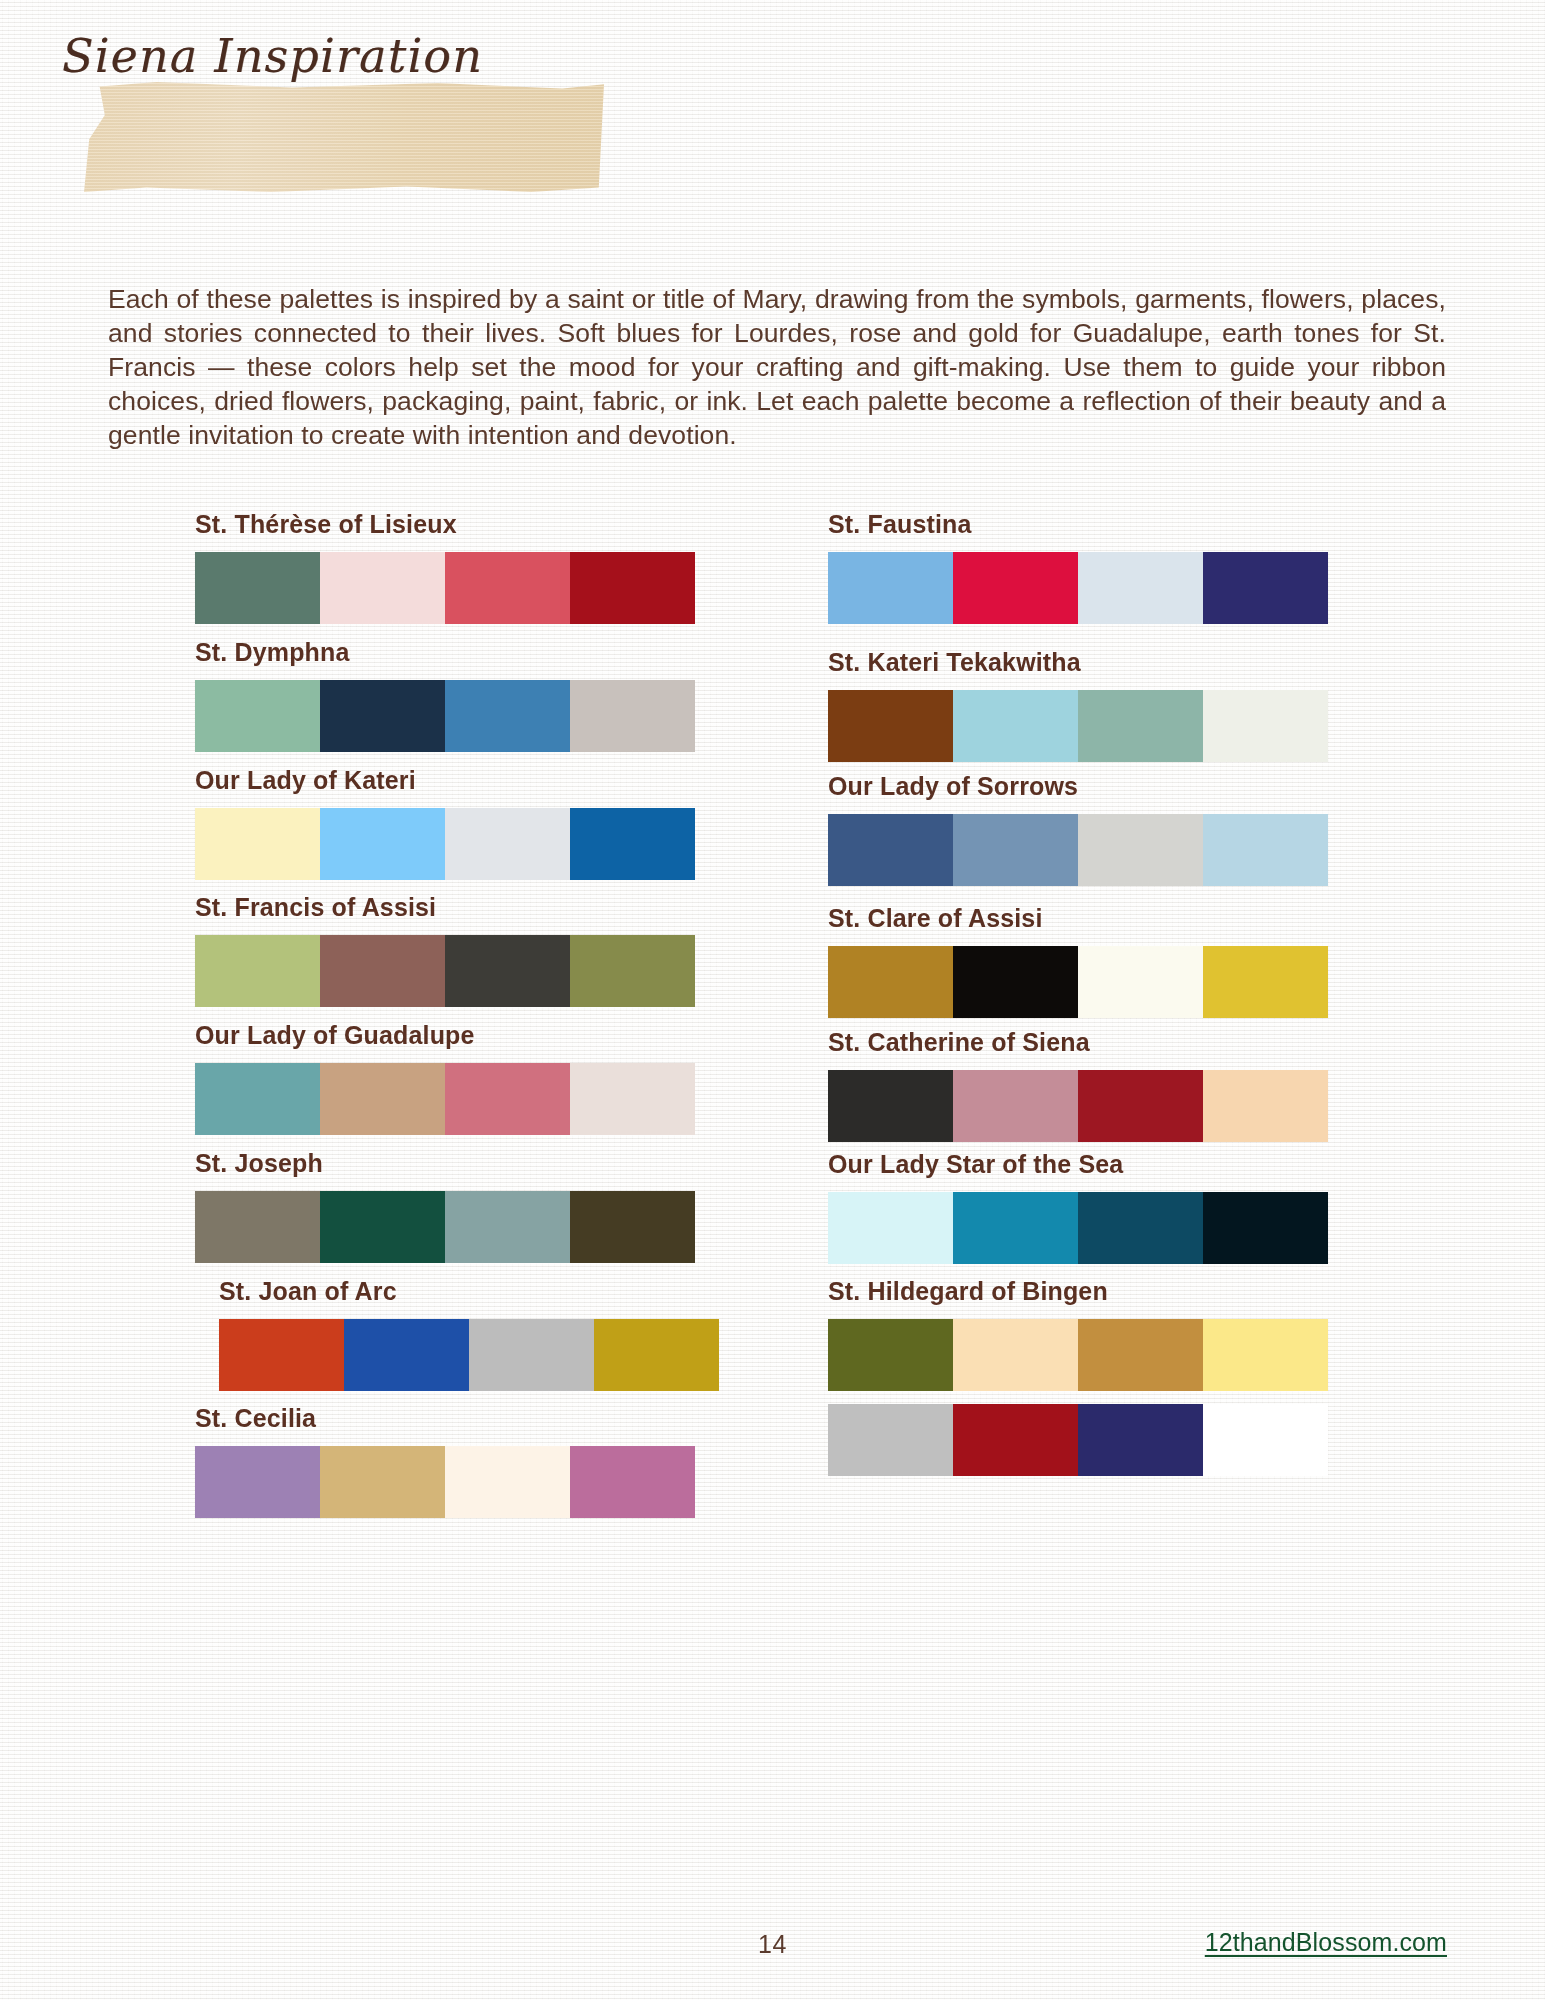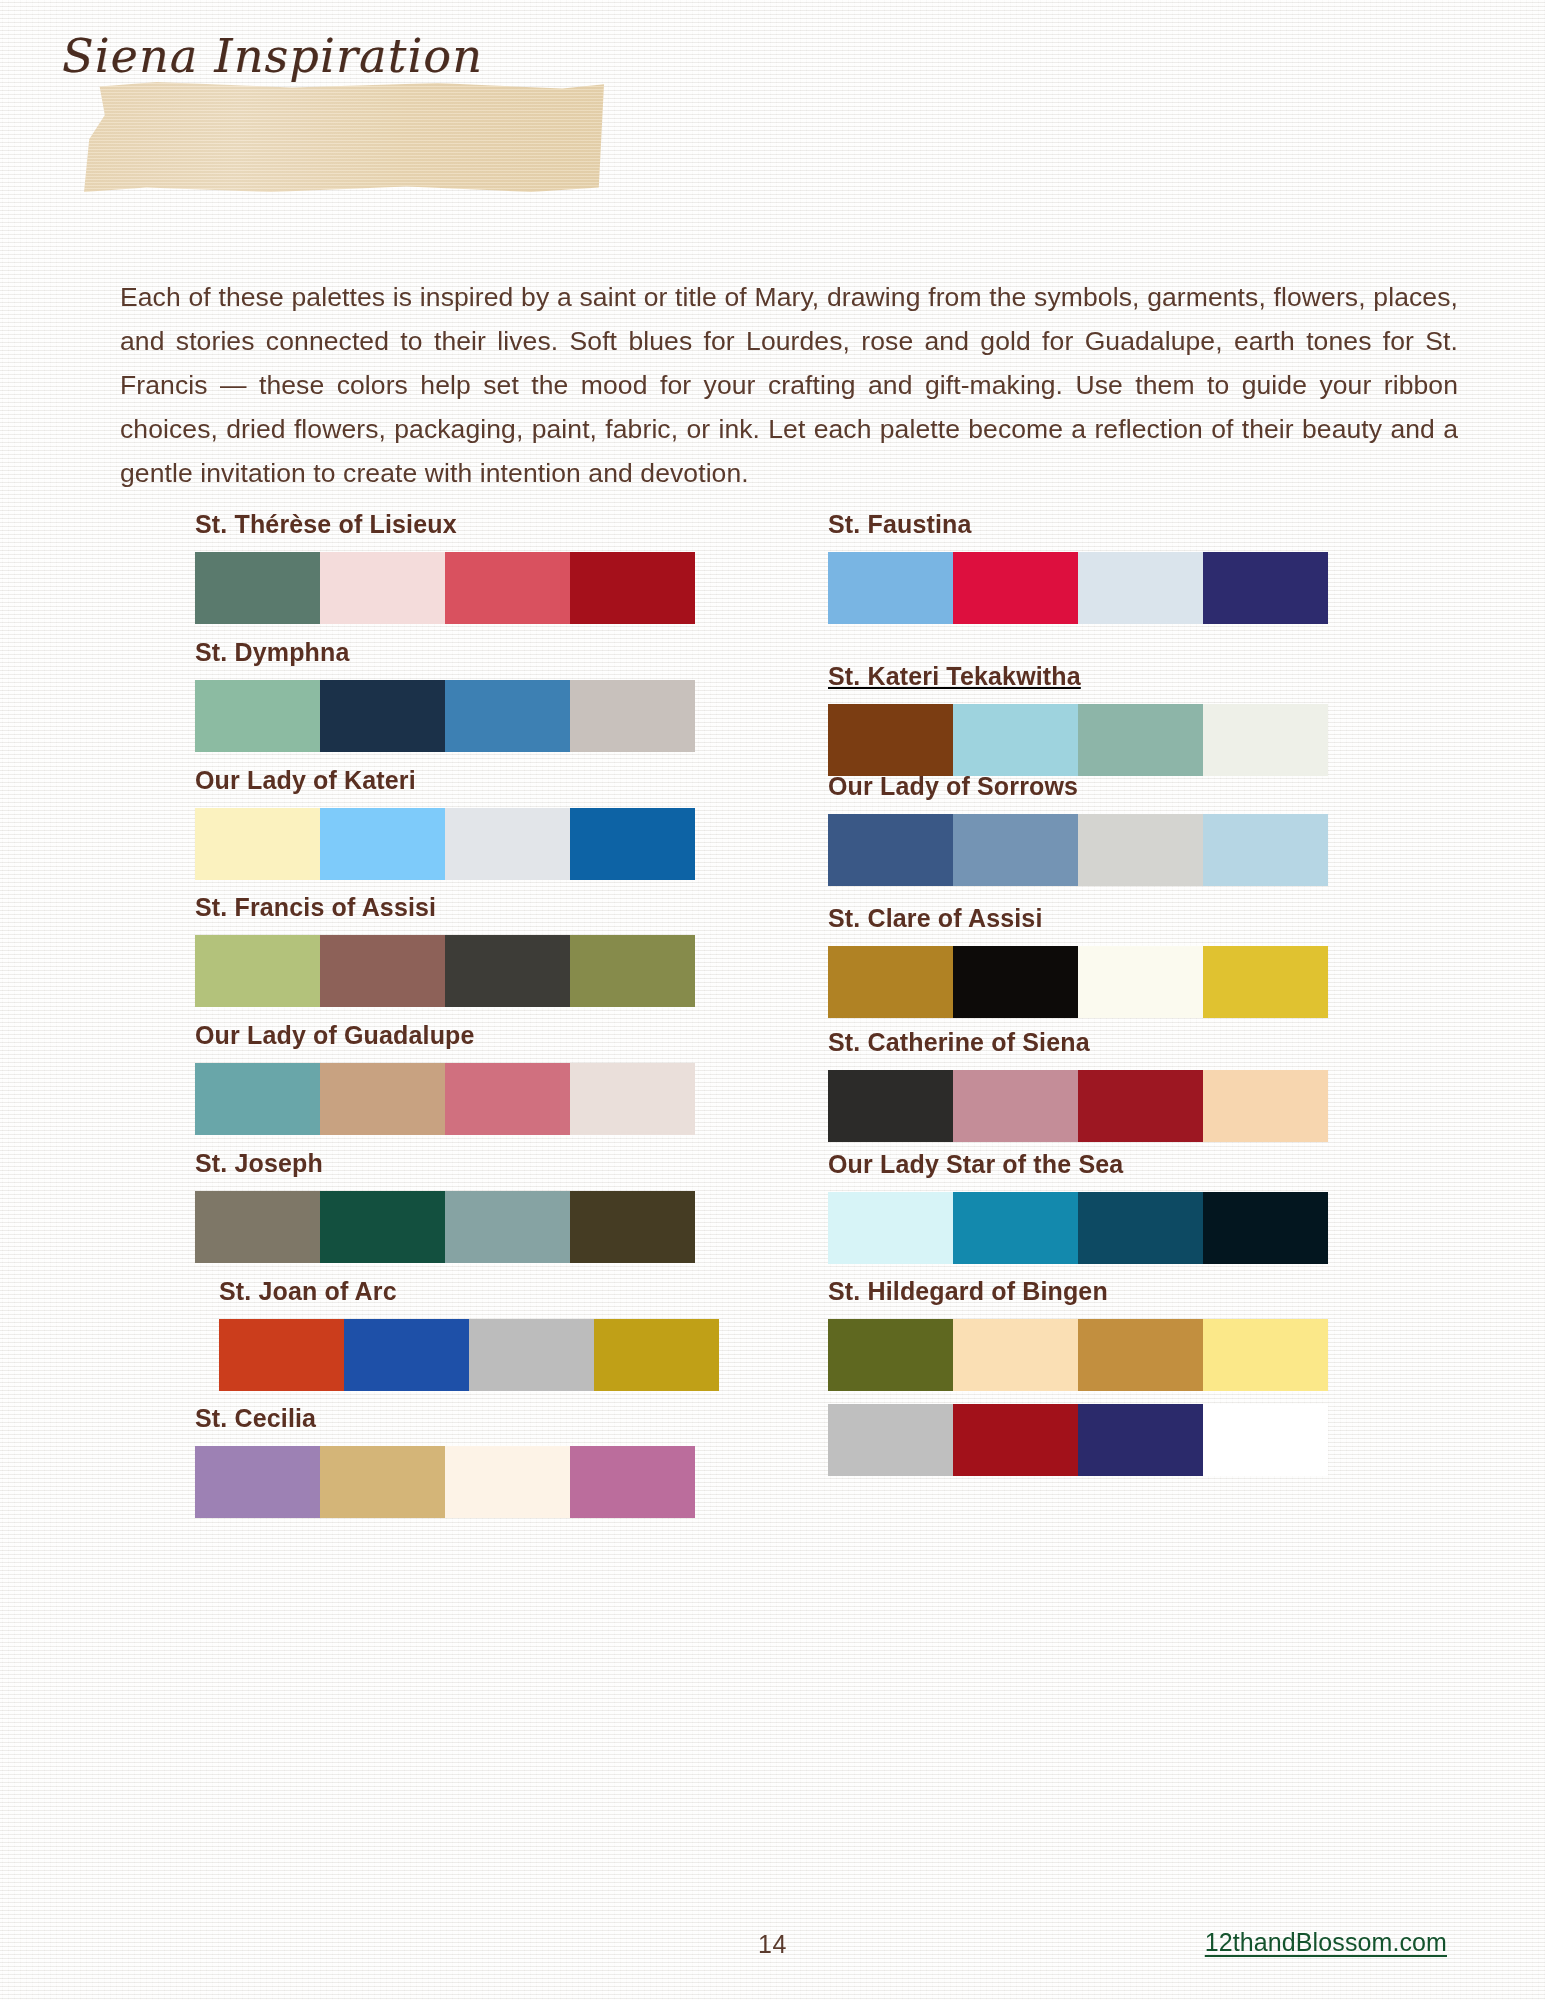--- a/index.html
+++ b/index.html
@@ -74,29 +74,28 @@
     line-height: 92px;
     white-space: nowrap;
     z-index: 3;
     text-shadow: 0.5px 0 0 rgba(74,44,32,0.45);
   }
 
   
   .intro {
     position: absolute;
     left: 108px;
-    top: 248px;
+    top: 255px;
     width: 1338px;
     font-size: 26.5px;
-    line-height: 44px;
+    line-height: 34px;
     color: #5a3a2c;
     text-align: justify;
     font-weight: 400;
     letter-spacing: 0.1px;
-    margin-left: 12px;
   }
 
   
   .grid {
     position: absolute;
     left: 0;
     top: 510px;
     width: 1545px;
   }
   .col {
@@ -245,21 +244,21 @@
     <div class="col col-right" id="col-right">
         <div class="palette" style="top: 0px;">
           <div class="palette-label">St. Faustina</div>
           <div class="swatches">
             <div class="swatch" title="#79b5e3" style="background: rgb(121, 181, 227);"></div>
             <div class="swatch" title="#dd0f3e" style="background: rgb(221, 15, 62);"></div>
             <div class="swatch" title="#dae4ec" style="background: rgb(218, 228, 236);"></div>
             <div class="swatch" title="#2d2b6e" style="background: rgb(45, 43, 110);"></div>
           </div>
         </div>
-        <div class="palette" style="top: 152px; text-decoration: underline;">
+        <div class="palette" style="top: 138px;">
           <div class="palette-label">St. Kateri Tekakwitha</div>
           <div class="swatches">
             <div class="swatch" title="#7b3d12" style="background: rgb(123, 61, 18);"></div>
             <div class="swatch" title="#9ed3de" style="background: rgb(158, 211, 222);"></div>
             <div class="swatch" title="#8db5a8" style="background: rgb(141, 181, 168);"></div>
             <div class="swatch" title="#eef0e8" style="background: rgb(238, 240, 232);"></div>
           </div>
         </div>
         <div class="palette" style="top: 262px;">
           <div class="palette-label">Our Lady of Sorrows</div>

